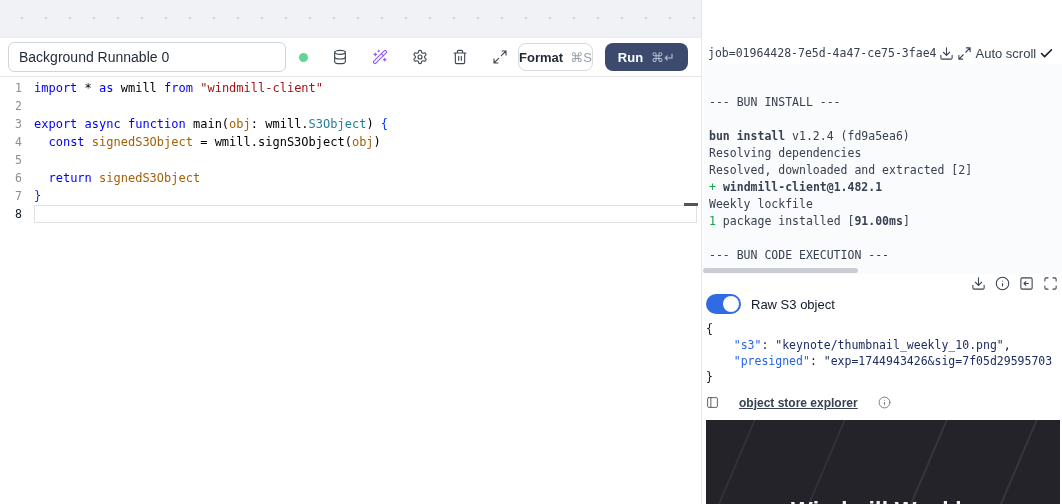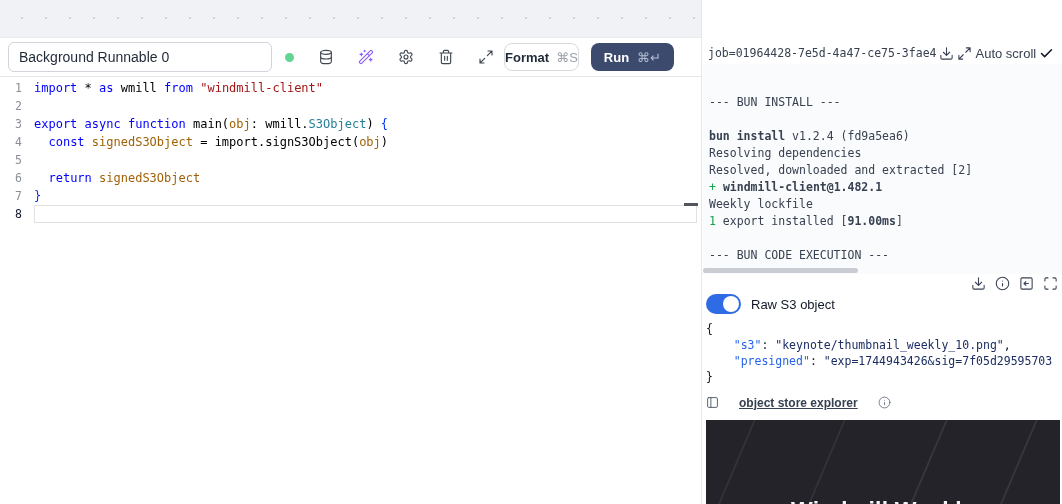--- a/index.html
+++ b/index.html
@@ -23,21 +23,21 @@
               background:none; border:none; cursor:pointer; flex:none; }
   .icon-btn svg { width:16px; height:16px; stroke:#3f4752; fill:none;
                   stroke-width:1.7; stroke-linecap:round; stroke-linejoin:round; }
   .icon-btn.wand svg { stroke:#8b5cf6; }
   .icon-group { display:flex; margin-left:14px; gap:4px; }
   .format-btn { margin-left:auto; height:28px; padding:0 0; display:flex; align-items:center; gap:7px;
                 background:#fff; border:1px solid #d7dade; border-radius:8px; cursor:pointer;
                 font-family:"Liberation Sans", sans-serif; }
   .format-btn .lbl { font-size:13px; font-weight:700; color:#1f2937; }
   .format-btn .sc  { font-size:13px; color:#9aa1ab; }
-  .run-btn { margin-left:12px; margin-right:19px; height:28px; padding:0 13px; display:flex; align-items:center; gap:8px;
+  .run-btn { margin-left:12px; margin-right:5px; height:28px; padding:0 13px; display:flex; align-items:center; gap:8px;
              background:#3c4a6e; border:none; border-radius:8px; cursor:pointer;
              font-family:"Liberation Sans", sans-serif; }
   .run-btn .lbl { font-size:13px; font-weight:700; color:#fff; }
   .run-btn .sc  { font-size:13px; color:#b4bdd2; }
 
   
   .editor { position:relative; font-family:"DejaVu Sans Mono","Liberation Mono",monospace;
             font-size:12px; padding-top:2px; }
   .code-line { display:flex; height:18px; line-height:18px; white-space:pre; }
   .code-line .ln { width:22px; text-align:right; padding-right:0; color:#8a8f98; flex:none;
@@ -157,21 +157,21 @@
       <span class="lbl">Run</span>
       <span class="sc">⌘↵</span>
     </button>
   </div>
 
   <div class="editor">
     <div>
         <div class="code-line"><span class="ln">1</span><span class="lc"><span class="tk-kw">import</span><span class="tk-pl"> * </span><span class="tk-kw">as</span><span class="tk-pl"> wmill </span><span class="tk-kw">from</span><span class="tk-pl"> </span><span class="tk-str">"windmill-client"</span></span></div>
         <div class="code-line"><span class="ln">2</span><span class="lc">&nbsp;</span></div>
         <div class="code-line"><span class="ln">3</span><span class="lc"><span class="tk-kw">export</span><span class="tk-pl"> </span><span class="tk-kw">async</span><span class="tk-pl"> </span><span class="tk-kw">function</span><span class="tk-pl"> main(</span><span class="tk-var">obj</span><span class="tk-pl">: wmill.</span><span class="tk-type">S3Object</span><span class="tk-pl">) </span><span class="tk-brace">{</span></span></div>
-        <div class="code-line"><span class="ln">4</span><span class="lc"><span class="tk-pl">  </span><span class="tk-kw">const</span><span class="tk-pl"> </span><span class="tk-var">signedS3Object</span><span class="tk-pl"> = import.signS3Object(</span><span class="tk-var">obj</span><span class="tk-pl">)</span></span></div>
+        <div class="code-line"><span class="ln">4</span><span class="lc"><span class="tk-pl">  </span><span class="tk-kw">const</span><span class="tk-pl"> </span><span class="tk-var">signedS3Object</span><span class="tk-pl"> = wmill.signS3Object(</span><span class="tk-var">obj</span><span class="tk-pl">)</span></span></div>
         <div class="code-line"><span class="ln">5</span><span class="lc">&nbsp;</span></div>
         <div class="code-line"><span class="ln">6</span><span class="lc"><span class="tk-pl">  </span><span class="tk-kw">return</span><span class="tk-pl"> </span><span class="tk-var">signedS3Object</span></span></div>
         <div class="code-line"><span class="ln">7</span><span class="lc"><span class="tk-brace">}</span></span></div>
         <div class="code-line current"><span class="ln">8</span><span class="lc">&nbsp;</span></div>
       </div>
     <div class="ruler-mark"></div>
   </div>
 </div>
 
 <div class="right-pane">
@@ -198,21 +198,21 @@
 
   <div class="log-area">
     <div>
         <div class="log-line"><span class="lg-pl">--- BUN INSTALL ---</span></div>
         <div class="log-line">&nbsp;</div>
         <div class="log-line"><span class="lg-b">bun install</span><span class="lg-pl"> v1.2.4 (fd9a5ea6)</span></div>
         <div class="log-line"><span class="lg-pl">Resolving dependencies</span></div>
         <div class="log-line"><span class="lg-pl">Resolved, downloaded and extracted [2]</span></div>
         <div class="log-line"><span class="lg-g">+</span><span class="lg-pl"> </span><span class="lg-b">windmill-client@1.482.1</span></div>
         <div class="log-line"><span class="lg-pl">Weekly lockfile</span></div>
-        <div class="log-line"><span class="lg-g">1</span><span class="lg-pl"> export installed [</span><span class="lg-b">91.00ms</span><span class="lg-pl">]</span></div>
+        <div class="log-line"><span class="lg-g">1</span><span class="lg-pl"> package installed [</span><span class="lg-b">91.00ms</span><span class="lg-pl">]</span></div>
         <div class="log-line">&nbsp;</div>
         <div class="log-line"><span class="lg-pl">--- BUN CODE EXECUTION ---</span></div>
       </div>
     <div class="hscrollbar"></div>
   </div>
 
   <div class="result-panel">
     <div class="result-icons">
       <button class="hicon">
         <svg viewBox="0 0 24 24">

